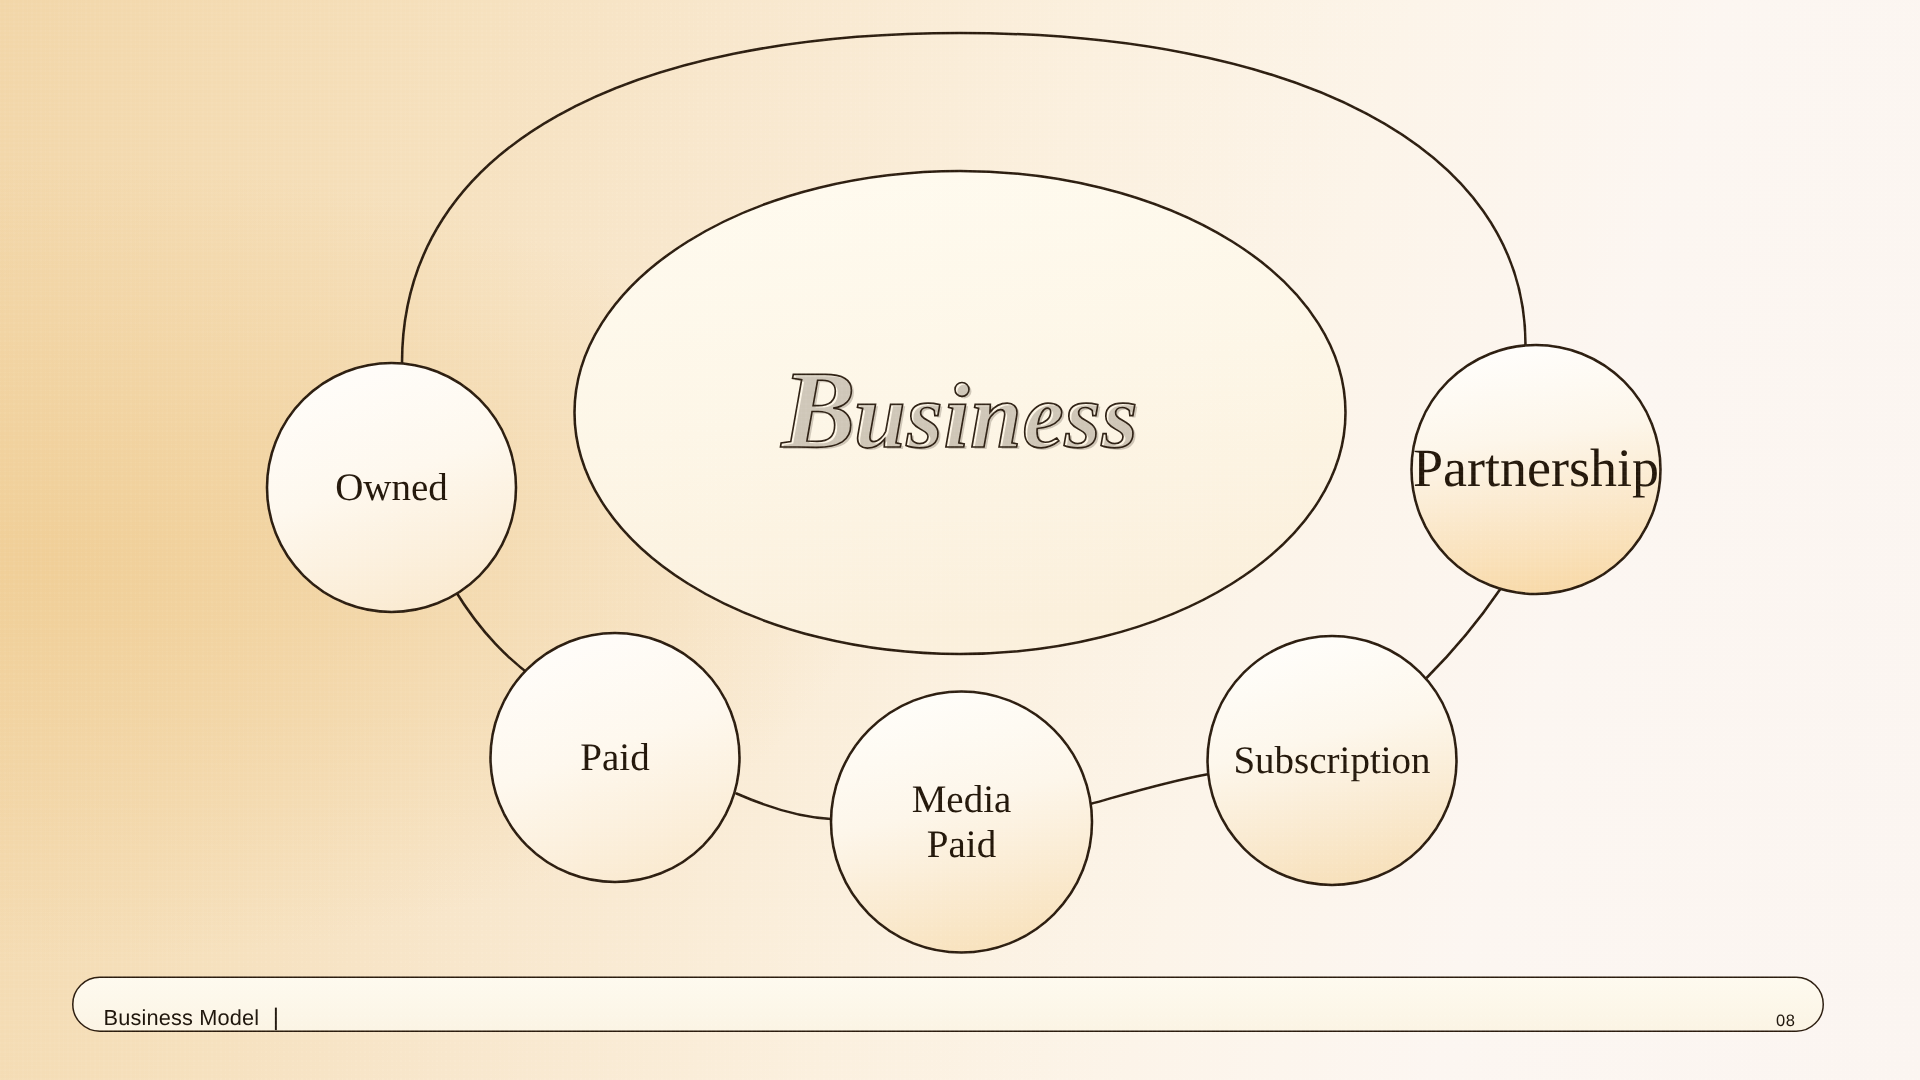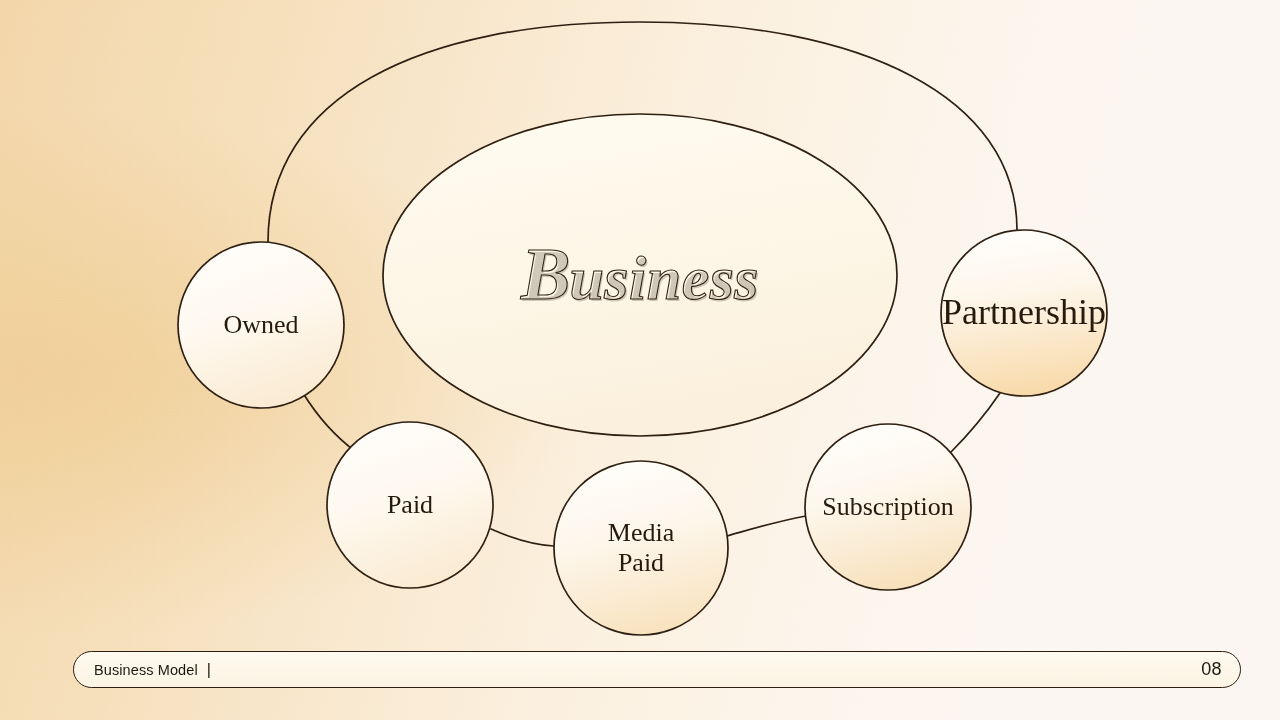--- a/index.html
+++ b/index.html
@@ -114,49 +114,49 @@
   #center-title .line .swash {
     font-size: 74px;
     font-style: italic;
     letter-spacing: -1px;
   }
   #center-title .line-2 { margin-top: -4px; }
 
   
   #footer-bar {
     position: absolute;
-    left: 73px;
+    left: 48px;
     top: 651px;
     width: 1168px;
     height: 37px;
     box-sizing: border-box;
     border: 1.6px solid #2B1C0E;
     border-radius: 999px;
     background: linear-gradient(180deg, #FEFAEF 0%, #FBF4E4 100%);
     display: flex;
-    align-items: center;
+    align-items: flex-end;
     justify-content: space-between;
     padding: 0 18px 0 20px;
     gap: 21px;
   }
   #footer-left {
     display: flex;
     align-items: center;
     gap: 9px;
     font-size: 14.5px;
     color: #1C1309;
     letter-spacing: .1px;
   }
   #footer-divider {
     color: #1C1309;
     font-size: 16px;
     line-height: 1;
   }
   #page-number {
-    font-size: 18px;
+    font-size: 11px;
     color: #1C1309;
     letter-spacing: .4px;
   }
 </style>
 </head>
 <body>
 
 <div id="slide">
 
   <svg id="diagram" viewBox="0 0 1280 720">

